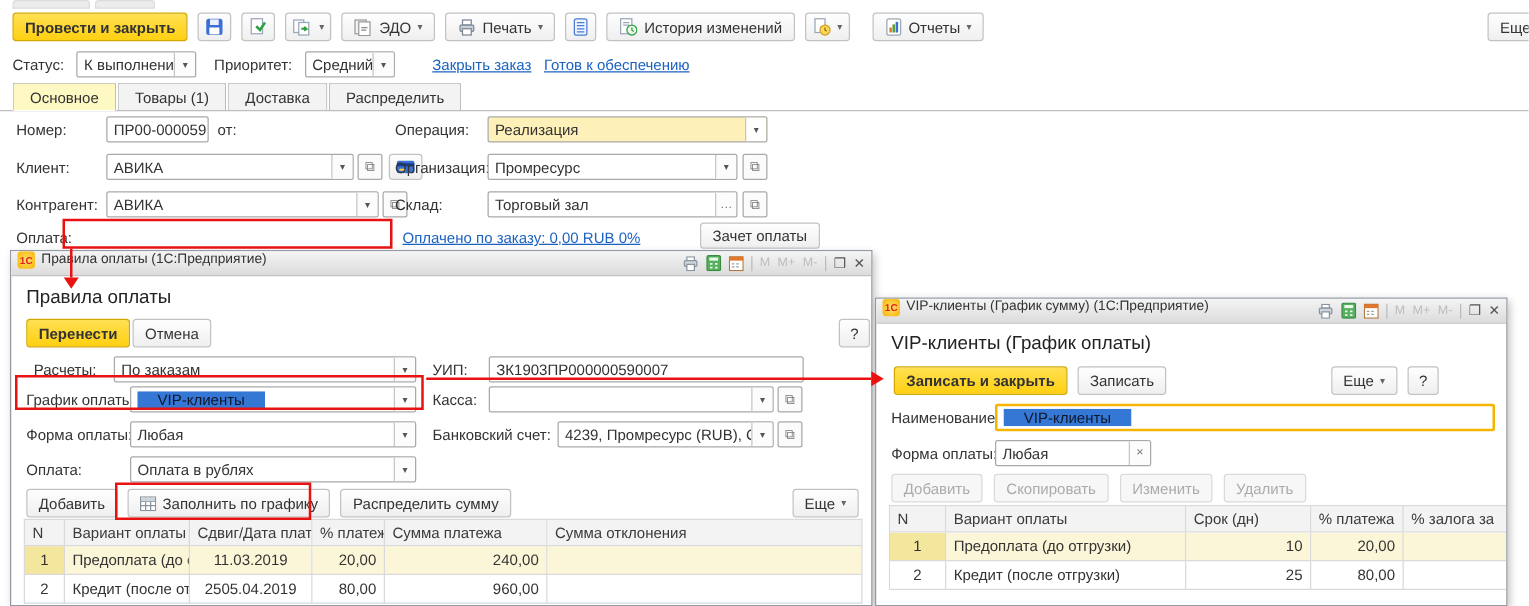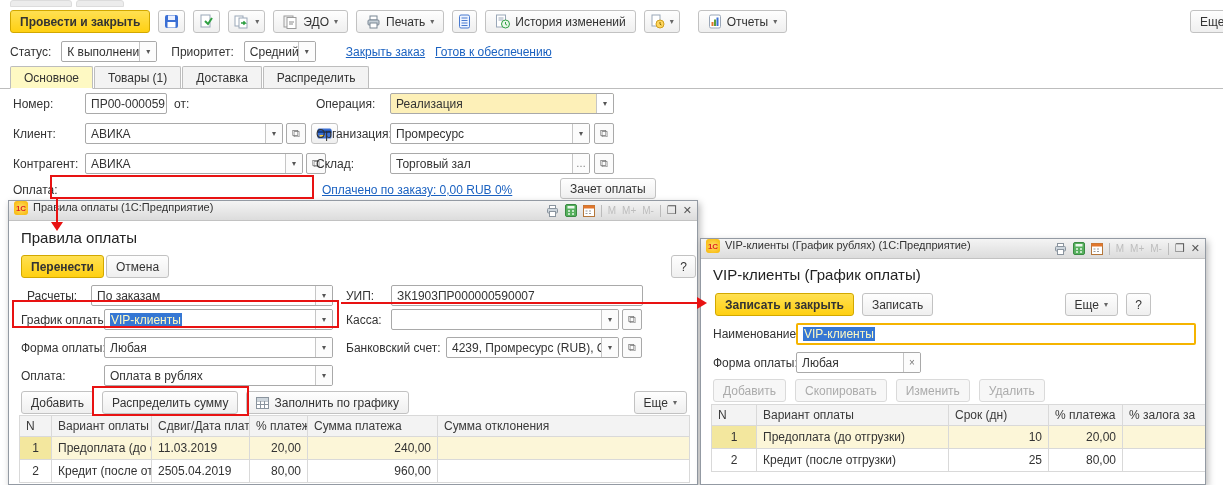--- a/index.html
+++ b/index.html
@@ -20,21 +20,21 @@
 
 .fld{display:flex;align-items:center;height:21px;border:1px solid #a9a9a9;border-radius:2px;
  background:#fff;overflow:hidden;white-space:nowrap}
 .fld .val{flex:1;padding:0 5px;overflow:hidden}
 .fld .seg{width:17px;align-self:stretch;display:flex;align-items:center;justify-content:center;
  border-left:1px solid #c6c6c6;color:#555;font-size:8px;background:#fcfcfc}
 .fld .seg.txt{font-size:10px;color:#777}
 .openbtn{width:20px;height:21px;border:1px solid #a9a9a9;border-radius:2px;background:#fbfbfb;
  display:inline-flex;align-items:center;justify-content:center;color:#777;font-size:11px}
 .cream{background:#fdf0b8}
-.sel-text{background:#3577d4;color:#fef9c3;padding:0 1px}
+.sel-text{background:#3577d4;color:#0f172a;padding:0 16px}
 
 .tabstrip{position:absolute;left:0;top:66px;width:1223px;height:23px;border-bottom:1px solid #bdbdbd;
  display:flex;align-items:flex-end;padding-left:10px;gap:1px}
 .tab{height:22px;display:flex;align-items:center;padding:0 13px;border:1px solid #bdbdbd;
  border-bottom:none;border-radius:2px 2px 0 0;background:#f3f3f3;color:#333;cursor:pointer}
 .tab.active{background:#fef9c3;height:23px;margin-bottom:-1px;border-bottom:1px solid #fff}
 
 .window{position:absolute;background:#fff;border:1px solid #939aa3;box-shadow:2px 3px 7px rgba(0,0,0,.28);overflow:hidden}
 .titlebar{height:20px;background:linear-gradient(#f4f4f4,#dcdcdc);border-bottom:1px solid #c2c2c2;
  display:flex;padding:0 5px;gap:5px;font-size:11px;color:#333}
@@ -47,21 +47,21 @@
 .appico{width:14px;height:14px;border-radius:3px;background:radial-gradient(#ffdf6b,#f7b500);
  display:flex;align-items:center;justify-content:center;font-size:8px;font-weight:bold;color:#d22;flex:0 0 auto}
 
 table.grid{border-collapse:collapse;table-layout:fixed;font-size:12px}
 .grid th{background:#f3f3f3;font-weight:normal;color:#3a3a3a;text-align:left}
 .grid th,.grid td{border:1px solid #d9d9d9;padding:2px 6px;height:21px;overflow:hidden;white-space:nowrap}
 .grid td{height:23px;color:#333}
 .grid tr.selected td{background:#fcf6d8}
 .grid tr.selected td.c-n{background:#f3e79e}
 .num{text-align:right}.ctr{text-align:center}.grn{color:#2f9e4e}
-.split{display:flex;justify-content:flex-start}
+.split{display:flex;justify-content:center}
 
 .ann{position:absolute;z-index:60;pointer-events:none}
 .rbox{border:2px solid #e81212}
 .rline{background:#e81212}
 .arr-d{width:0;height:0;border-left:6px solid transparent;border-right:6px solid transparent;border-top:9px solid #e81212}
 .arr-r{width:0;height:0;border-top:6px solid transparent;border-bottom:6px solid transparent;border-left:10px solid #e81212}
 .lbl{white-space:nowrap}
 svg{display:block}
 </style>
 </head>
@@ -330,31 +330,31 @@
     <div class="fld abs" style="left:95px;top:164px;width:229px">
       <span class="val">Оплата в рублях</span>
       <span class="seg">▾</span>
     </div>
 
     <div class="abs" style="left:12px;top:190px;width:666px;display:flex;gap:8px;align-items:center">
       <button class="btn">
           <span>Добавить</span>
         </button>
       <button class="btn">
-          <span>Распределить сумму</span>
-        </button>
-      <button class="btn">
           <span>
             <svg width="13" height="12" viewBox="0 0 13 12">
               <rect x="0.5" y="0.5" width="12" height="11" fill="#fff" stroke="#8a949e"></rect>
               <path d="M0.5 4h12M0.5 7.5h12M4.5 0.5v11M8.5 0.5v11" stroke="#8a949e"></path>
               <rect x="1" y="1" width="11" height="3" fill="#cdd5dc"></rect>
             </svg>
           </span>
           <span>Заполнить по графику</span>
+        </button>
+      <button class="btn">
+          <span>Распределить сумму</span>
         </button>
       <button class="btn" style="margin-left:auto">
           <span>Еще</span>
           <span class="dd">▾</span>
         </button>
     </div>
 
     <div class="abs" style="left:10px;top:214px;width:670px">
       <table class="grid" style="width:670px">
         <colgroup>
@@ -405,21 +405,21 @@
               <td class="num"></td>
             </tr>
           </tbody>
       </table>
     </div>
   </div>
 
   <div class="window" style="left:700px;top:238px;width:506px;height:247px">
     <div class="titlebar">
       <span class="appico">1C</span>
-      <span class="tb-title">VIP-клиенты (График рублях) (1С:Предприятие)</span>
+      <span class="tb-title">VIP-клиенты (График сумму) (1С:Предприятие)</span>
       <span class="tb-icons">
         <span>
             <svg width="13" height="12" viewBox="0 0 13 12">
               <rect x="3.5" y="0.5" width="6" height="3" fill="#fff" stroke="#8a949e"></rect>
               <rect x="1.5" y="3.5" width="10" height="4.5" rx="1" fill="#cdd5dc" stroke="#8a949e"></rect>
               <rect x="3.5" y="6.5" width="6" height="5" fill="#fff" stroke="#8a949e"></rect>
             </svg>
           </span>
         <span>
             <svg width="12" height="13" viewBox="0 0 12 13">

